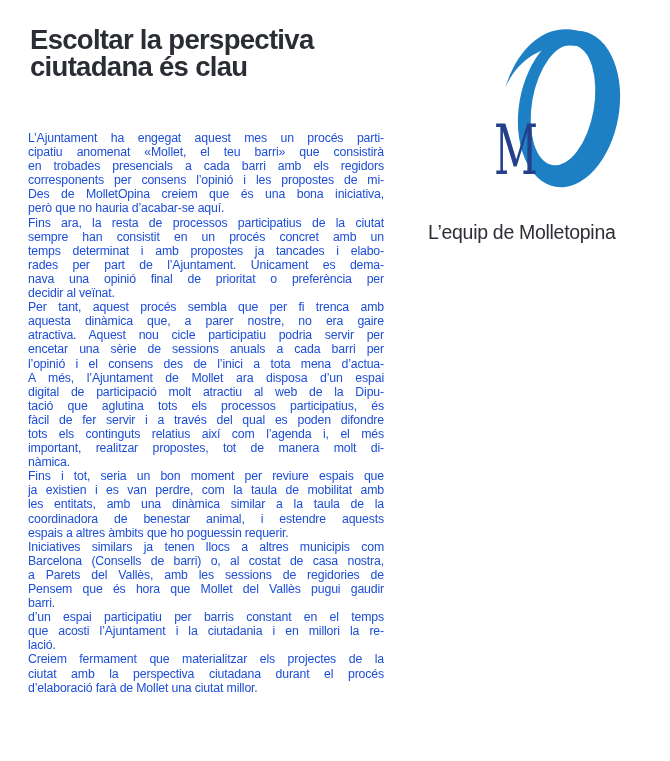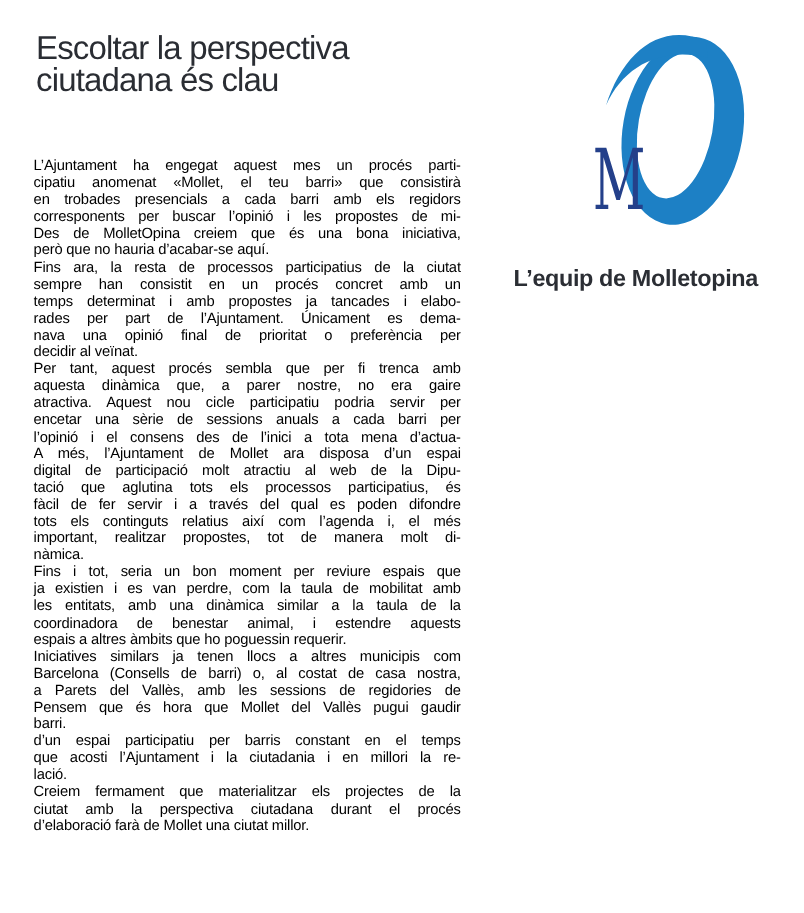--- a/index.html
+++ b/index.html
@@ -6,54 +6,54 @@
   body{
     width:670px;height:761px;
     background:#ffffff;
     font-family:"Liberation Sans", sans-serif;
     position:relative;
     overflow:hidden;
   }
   .page{position:absolute;inset:0;background:#ffffff;}
   .headline{
     position:absolute;left:30px;top:26px;width:380px;
-    font-weight:400;color:#2a2d33;
+    font-weight:700;color:#2a2d33;
     font-size:27.5px;line-height:27px;letter-spacing:-0.7px;
   }
   .article-body{
     position:absolute;left:28px;top:131px;width:356px;
-    color:#000000;font-size:12.3px;line-height:14.1px;
+    color:#1d4ed8;font-size:12.3px;line-height:14.1px;
     letter-spacing:-0.15px;
   }
   .line{text-align:justify;text-align-last:justify;overflow:hidden;white-space:nowrap;}
   .line.para-end{text-align-last:left;}
   .logo{
     position:absolute;left:486px;top:18px;width:160px;height:180px;
   }
   .byline{
     position:absolute;left:428px;top:221px;width:230px;
-    font-weight:700;color:#2b2e34;font-size:19.5px;letter-spacing:-0.3px;
+    font-weight:400;color:#2b2e34;font-size:19.5px;letter-spacing:-0.3px;
     white-space:nowrap;
   }
 </style>
 </head>
 <body>
 
 <div class="page">
 
   <div class="headline">
     <div>Escoltar la perspectiva</div>
     <div>ciutadana és clau</div>
   </div>
 
   <div class="article-body">
       <div class="line">L’Ajuntament ha engegat aquest mes un procés parti-</div>
       <div class="line">cipatiu anomenat «Mollet, el teu barri» que consistirà</div>
       <div class="line">en trobades presencials a cada barri amb els regidors</div>
-      <div class="line">corresponents per buscar l’opinió i les propostes de mi-</div>
+      <div class="line">corresponents per consens l’opinió i les propostes de mi-</div>
       <div class="line">Des de MolletOpina creiem que és una bona iniciativa,</div>
       <div class="line para-end">però que no hauria d’acabar-se aquí.</div>
       <div class="line">Fins ara, la resta de processos participatius de la ciutat</div>
       <div class="line">sempre han consistit en un procés concret amb un</div>
       <div class="line">temps determinat i amb propostes ja tancades i elabo-</div>
       <div class="line">rades per part de l’Ajuntament. Únicament es dema-</div>
       <div class="line">nava una opinió final de prioritat o preferència per</div>
       <div class="line para-end">decidir al veïnat.</div>
       <div class="line">Per tant, aquest procés sembla que per fi trenca amb</div>
       <div class="line">aquesta dinàmica que, a parer nostre, no era gaire</div>

